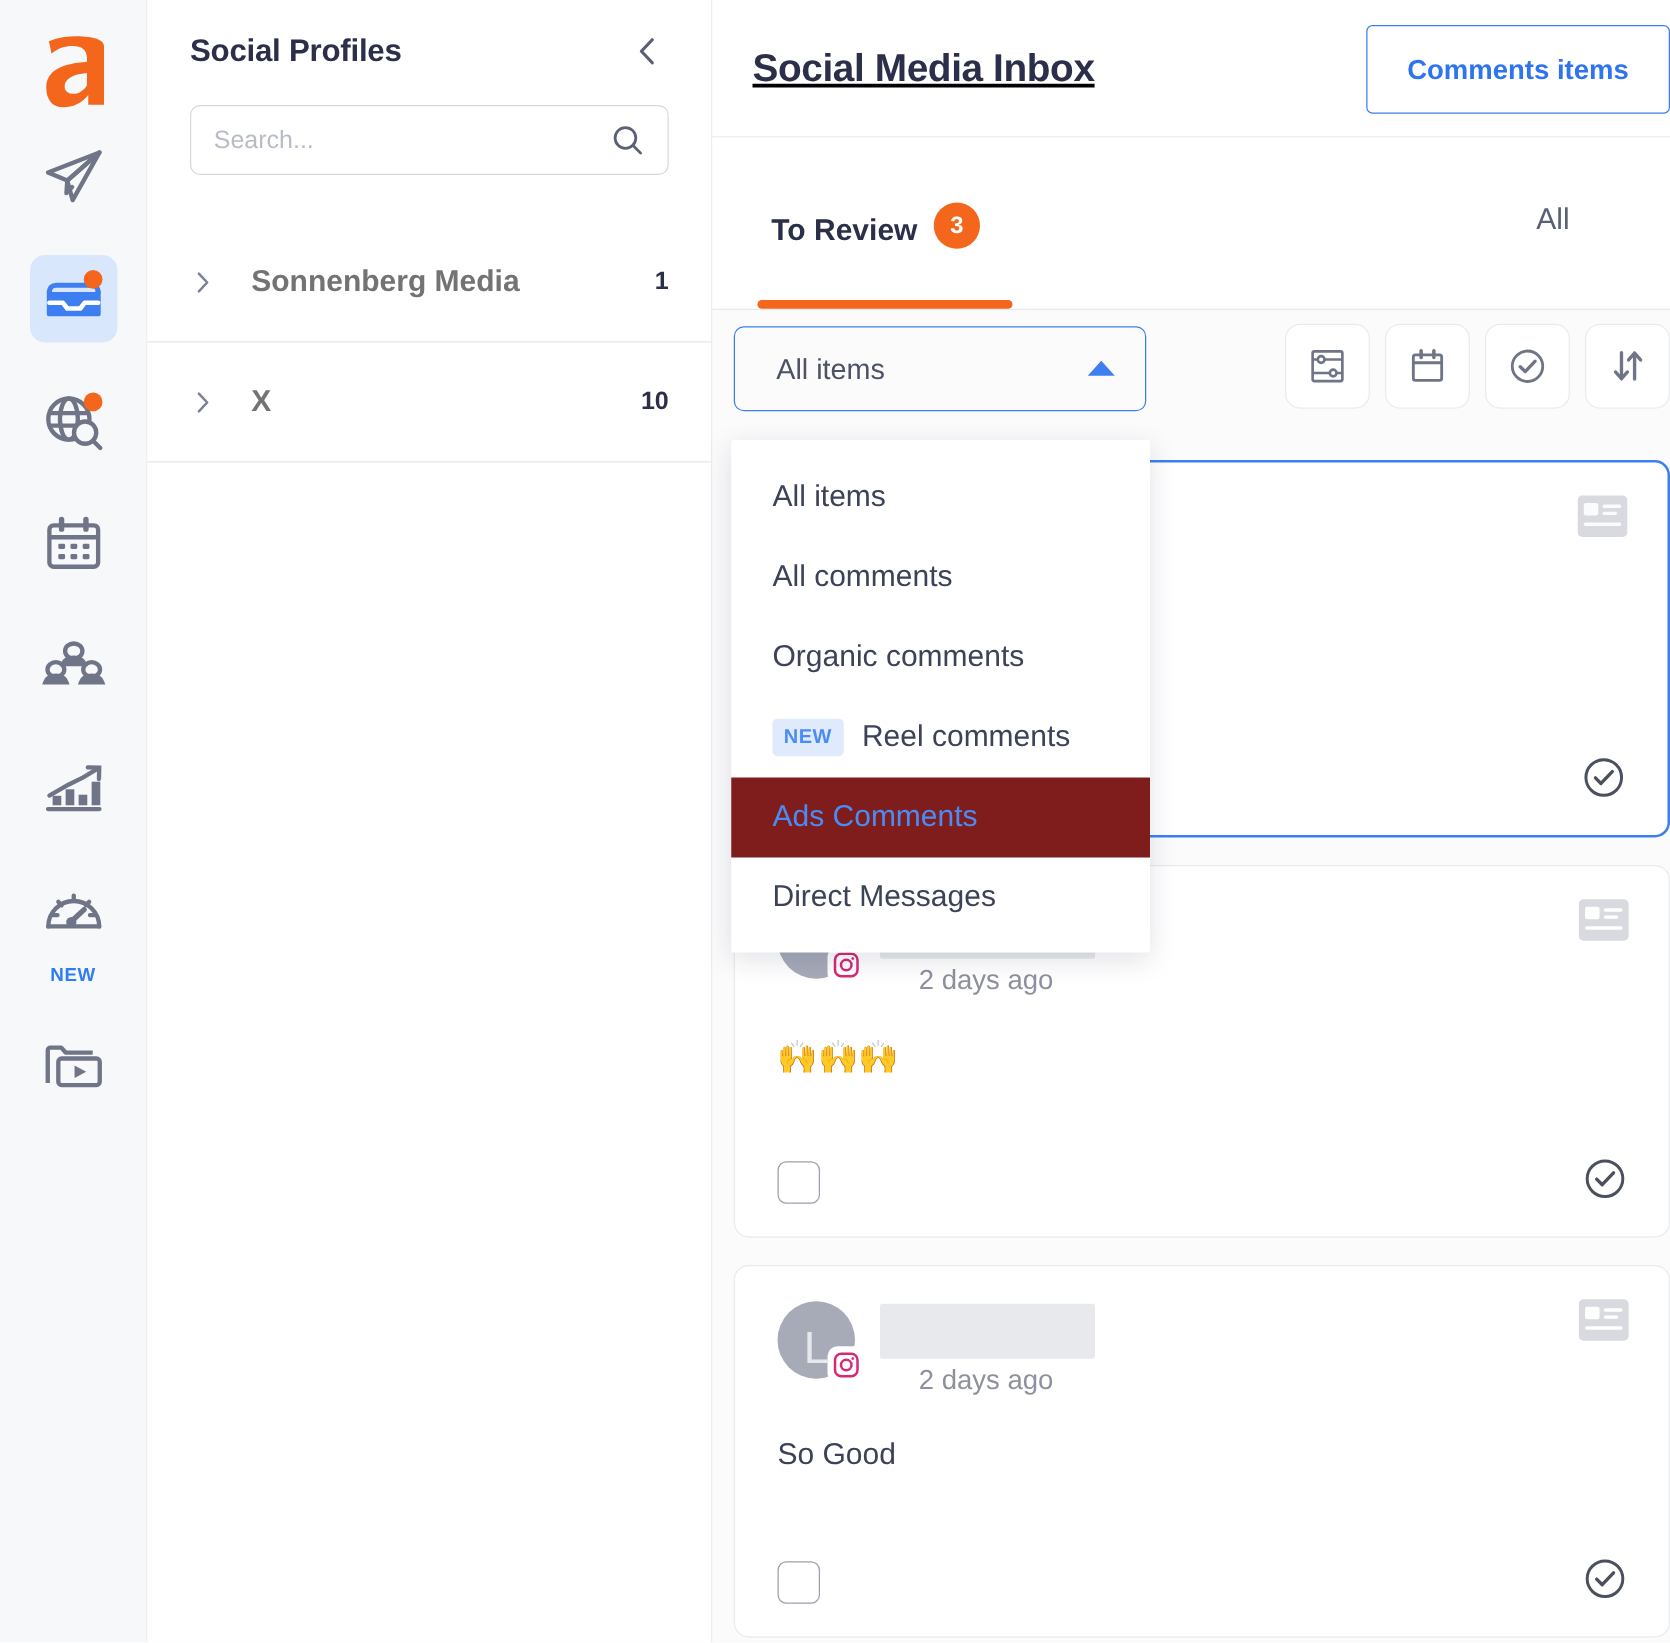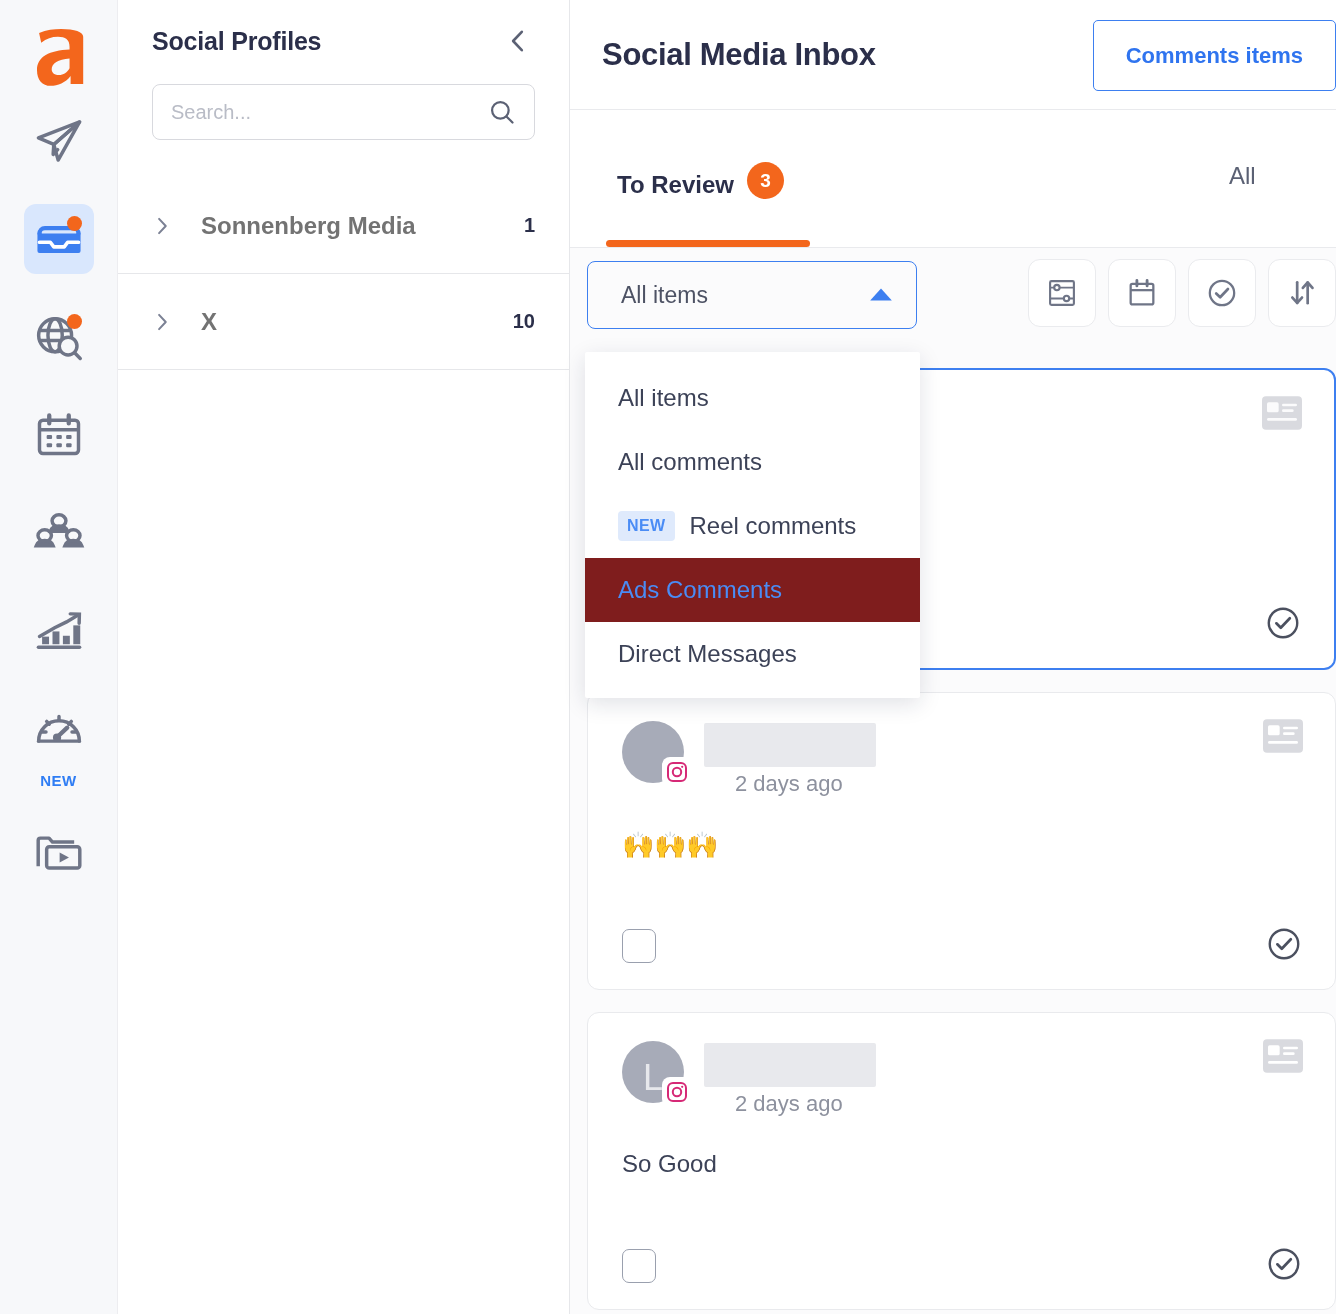--- a/index.html
+++ b/index.html
@@ -67,21 +67,21 @@
     height: 96px; border-bottom: 1px solid #e6e7ea;
   }
   .profile-row .chev { width: 26px; color: #7b8194; font-size: 24px; font-weight: 500;
     display:flex; align-items:center; }
   .profile-name {
     flex: 1; font-size: 24px; font-weight: bold; color: #737373; padding-left: 23px;
   }
   .profile-count { font-size: 20px; font-weight: bold; color: #2b2f4a; }
 
   
-  .main { flex: 1; height: 1314px; position: relative; background: #fbfbfc; }
+  .main { flex: 1; height: 1314px; position: relative; background: #fbfbfc; text-decoration: underline; }
   .main-head {
     height: 110px; background: #fff; border-bottom: 1px solid #e9eaed;
     display: flex; align-items: center; padding: 0 0 0 32px;
     position: relative;
   }
   .main-title { font-size: 31px; font-weight: bold; color: #2b2f4a; letter-spacing: -.3px; }
   .incoming-btn {
     position: absolute; right: 0; top: 20px;
     height: 71px; padding: 0 32px;
     border: 1px solid #3d7ff0; border-radius: 5px; background: #fff;
@@ -498,20 +498,23 @@
   </div>
 
   <div class="dropdown">
     <div class="dd-item">
       <span>All items</span>
     </div>
     <div class="dd-item">
       <span>All comments</span>
     </div>
     <div class="dd-item">
+      <span>Organic comments</span>
+    </div>
+    <div class="dd-item">
       <span class="dd-new">NEW</span>
       <span>Reel comments</span>
     </div>
     <div class="dd-item highlight">
       <span>Ads Comments</span>
     </div>
     <div class="dd-item">
       <span>Direct Messages</span>
     </div>
   </div>

